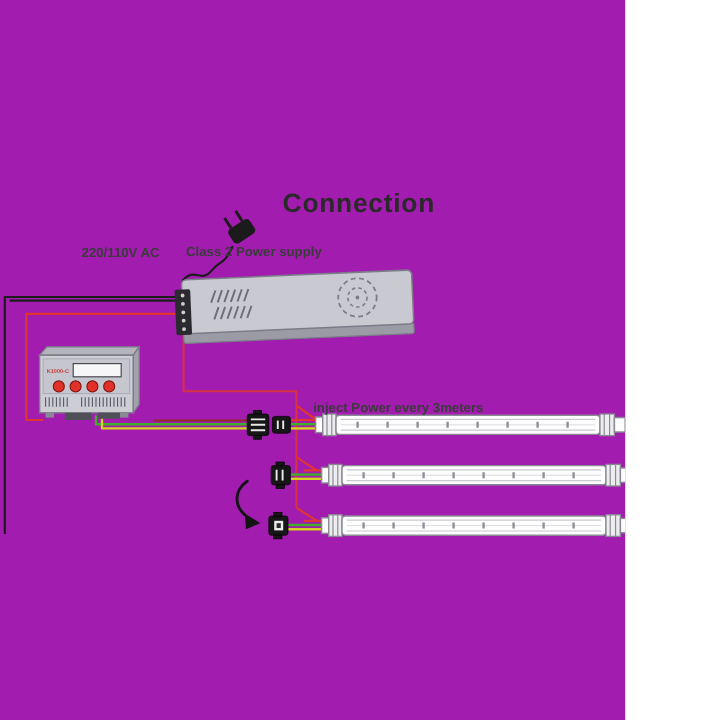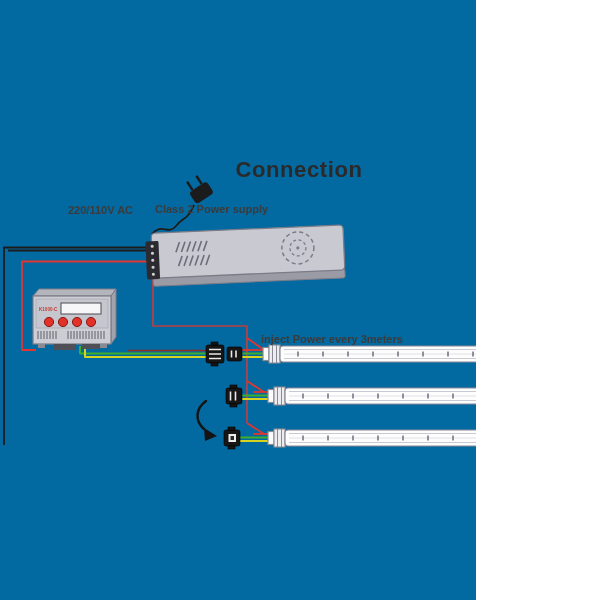--- a/index.html
+++ b/index.html
@@ -2,21 +2,21 @@
 <html style="--wire-red: #e03630; --wire-maroon: #8e2b22; --wire-green: #3fae2a; --wire-yellow: #d6d41f; --wire-black: #1c1c1c; --device-gray: #c9c9d1; --device-gray-dark: #9b9ba6; --connector-black: #161616; --button-red: #e23128; --text-dark: #333333;"><head>
 <meta charset="utf-8">
 <style>
   :root{
     --wire-red:#e03630; --wire-maroon:#8e2b22; --wire-green:#3fae2a;
     --wire-yellow:#d6d41f; --wire-black:#1c1c1c;
     --device-gray:#c9c9d1; --device-gray-dark:#9b9ba6;
     --connector-black:#161616; --button-red:#e23128; --text-dark:#333333;
   }
   html,body{margin:0;padding:0;background:#ffffff;}
-  .stage{position:relative;width:476px;height:600px;background:#0369a1;overflow:hidden;
+  .stage{position:relative;width:521px;height:600px;background:#a21caf;overflow:hidden;
          font-family:"Liberation Sans",sans-serif;}
   svg{position:absolute;left:0;top:0;}
   .title-text{font-family:"Liberation Sans",sans-serif;font-size:22px;font-weight:700;
               fill:#2a2a2a;letter-spacing:.6px;}
   .lbl{font-family:"Liberation Sans",sans-serif;font-size:11px;font-weight:700;fill:#3b3b3b;}
   .model{font-family:"Liberation Sans",sans-serif;font-size:4.6px;font-weight:700;fill:#c23b34;}
   .wire{fill:none;stroke-linejoin:round;stroke-linecap:butt;}
   .wk{stroke:var(--wire-black);stroke-width:1.8;}
   .wr{stroke:var(--wire-red);stroke-width:1.8;}
   .wrb{stroke:var(--wire-red);stroke-width:1.7;opacity:.85;}

